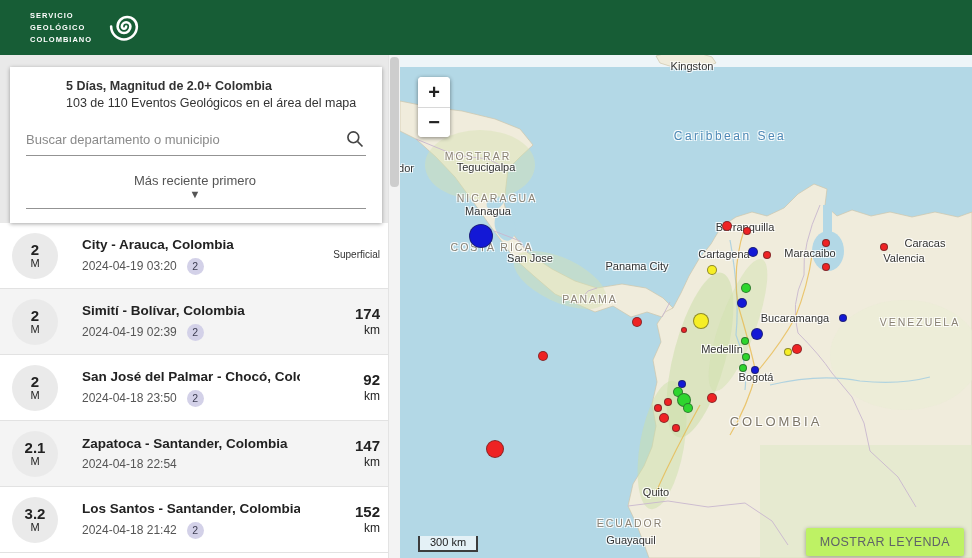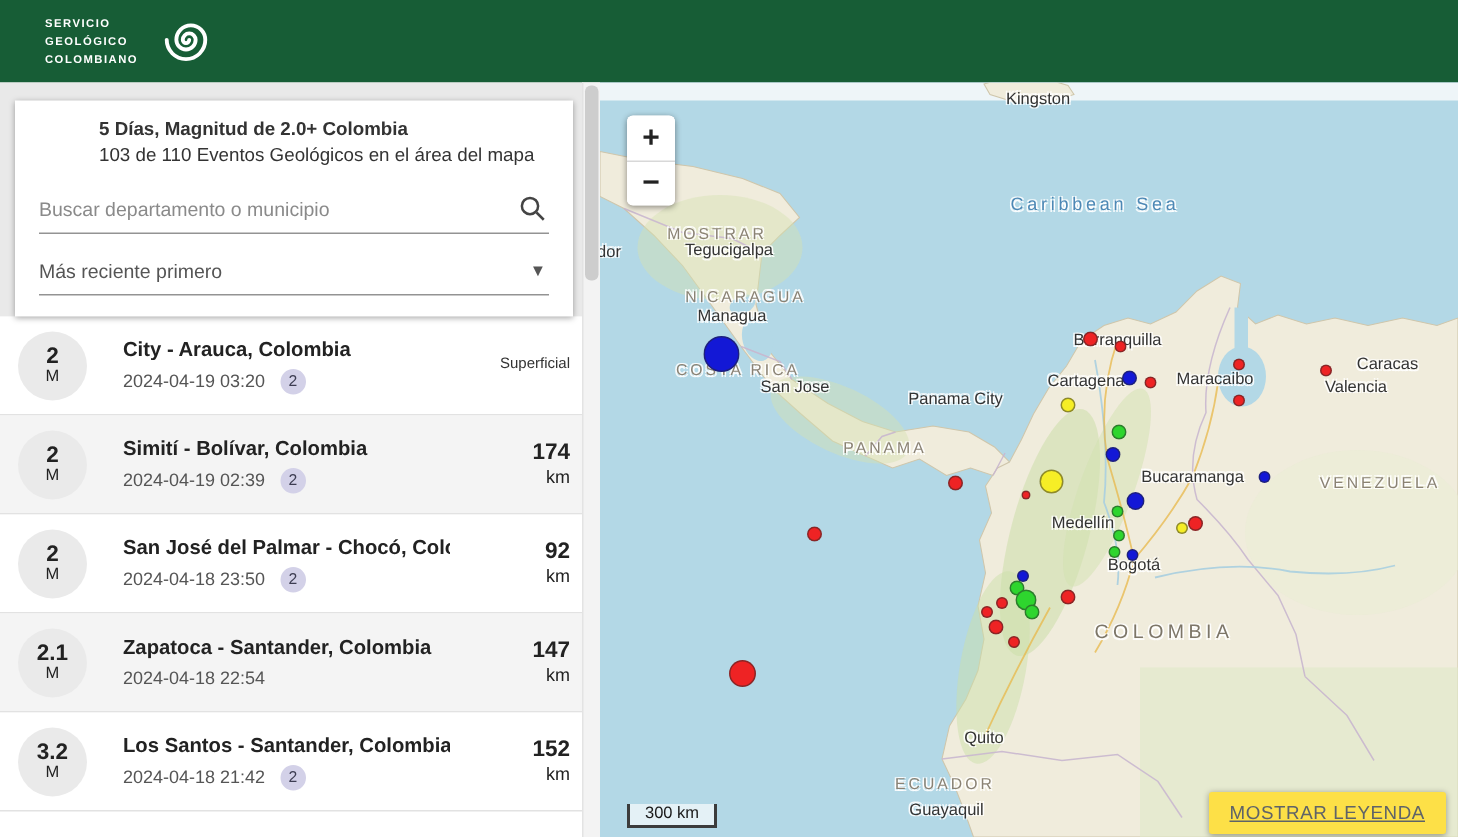--- a/index.html
+++ b/index.html
@@ -23,21 +23,21 @@
               padding-bottom:14px; position:relative; z-index:2; }
   .summary { padding:12px 16px 6px 56px; font-size:12.5px; color:#333; }
   .summary .l1 { font-weight:bold; margin-bottom:3px; }
   .field { margin:12px 16px 0; border-bottom:1px solid #939393; display:flex;
            align-items:center; padding-bottom:5px; }
   .search-input { flex:1; border:none; outline:none; font-size:13px; color:#333; background:transparent; }
   .search-input::placeholder { color:#8a8a8a; }
   .search-icon { width:22px; height:22px; display:flex; align-items:center; justify-content:center; cursor:pointer; }
   .sort-field { margin:12px 16px 0; border-bottom:1px solid #939393; display:flex;
                 justify-content:space-between; align-items:center; padding:5px 2px 8px 0;
-                font-size:13px; color:#555; cursor:pointer; }
+                font-size:13px; color:#555; cursor:pointer;flex-direction:column; }
   .caret { font-size:11px; color:#555; }
 
   
   .event-list { flex:1; background:#fff; overflow:hidden; }
   .event-row { display:flex; align-items:center; height:66px; padding:0 8px 0 12px;
                background:#fff; border-bottom:1px solid #e2e2e2; cursor:pointer; }
   .event-row.alt { background:#f4f4f4; }
   .mag-circle { width:46px; height:46px; border-radius:50%; background:#eaeaea; flex:0 0 46px;
                 display:flex; flex-direction:column; align-items:center; justify-content:center; line-height:1.05; }
   .mag-val { font-size:15px; font-weight:bold; color:#222; }
@@ -74,24 +74,24 @@
 
   .zoom-ctrl { position:absolute; left:18px; top:22px; width:32px; background:#fff;
                border-radius:4px; box-shadow:0 1px 4px rgba(0,0,0,0.45); overflow:hidden; z-index:5; }
   .zoom-btn { width:32px; height:30px; display:flex; align-items:center; justify-content:center;
               font-size:20px; font-weight:bold; color:#222; cursor:pointer; background:#fff; border:none; }
   .zoom-btn + .zoom-btn { border-top:1px solid #d8d8d8; }
 
   .scale { position:absolute; left:18px; bottom:6px; background:rgba(255,255,255,0.65);
            border:2px solid #3c3c3c; border-top:none; padding:0 10px 2px; font-size:11px;
            color:#1a1a1a; z-index:5; }
-  .legend-btn { position:absolute; right:8px; bottom:2px; background:#fde047; color:#5f6368;
+  .legend-btn { position:absolute; right:8px; bottom:2px; background:#bef264; color:#5f6368;
                 font-size:12.5px; font-weight:500; letter-spacing:0.4px; padding:7px 14px;
                 border:none; border-radius:2px; box-shadow:0 1px 4px rgba(0,0,0,0.35);
-                cursor:pointer; z-index:5; font-family:"Liberation Sans", sans-serif;text-decoration:underline; }
+                cursor:pointer; z-index:5; font-family:"Liberation Sans", sans-serif; }
 </style>
 </head>
 <body>
 
 <div class="header">
   <div class="logo-text">
     <div>SERVICIO</div>
     <div>GEOLÓGICO</div>
     <div>COLOMBIANO</div>
   </div>

